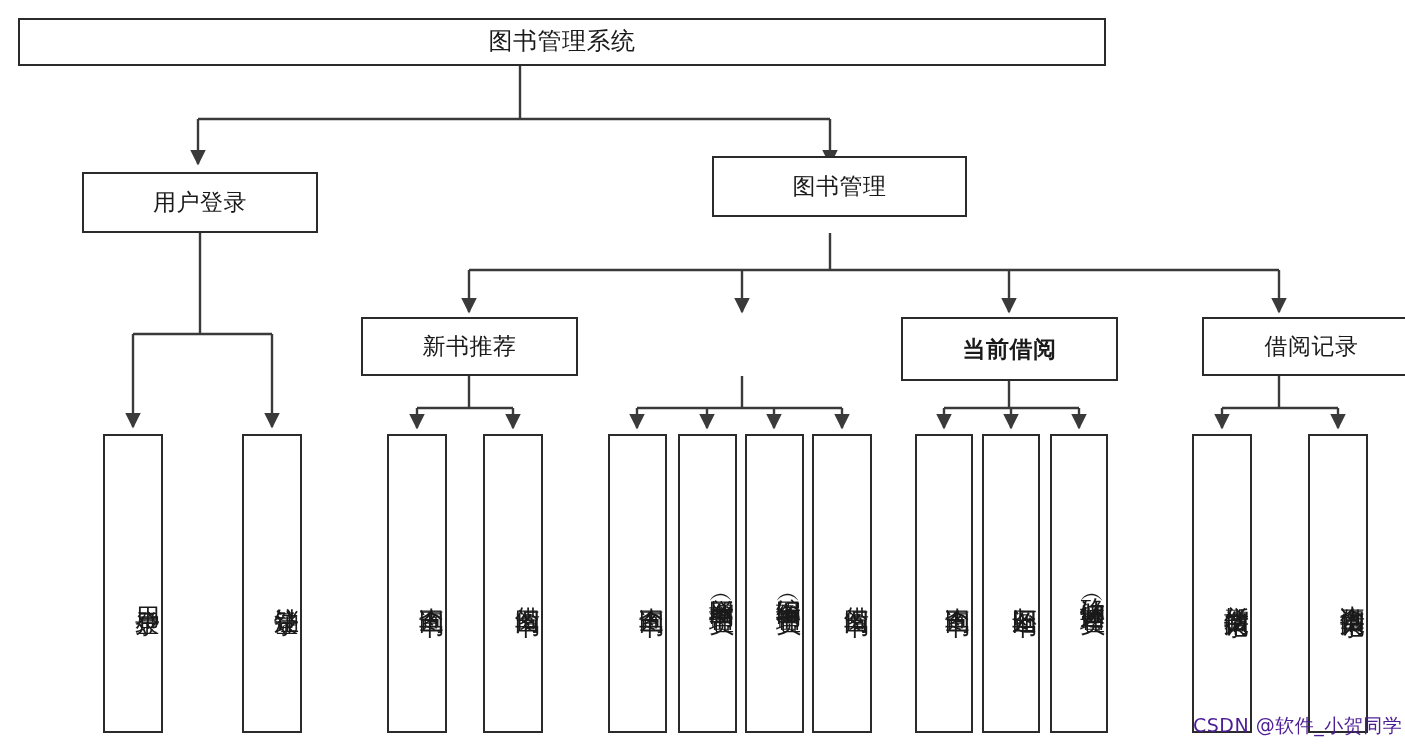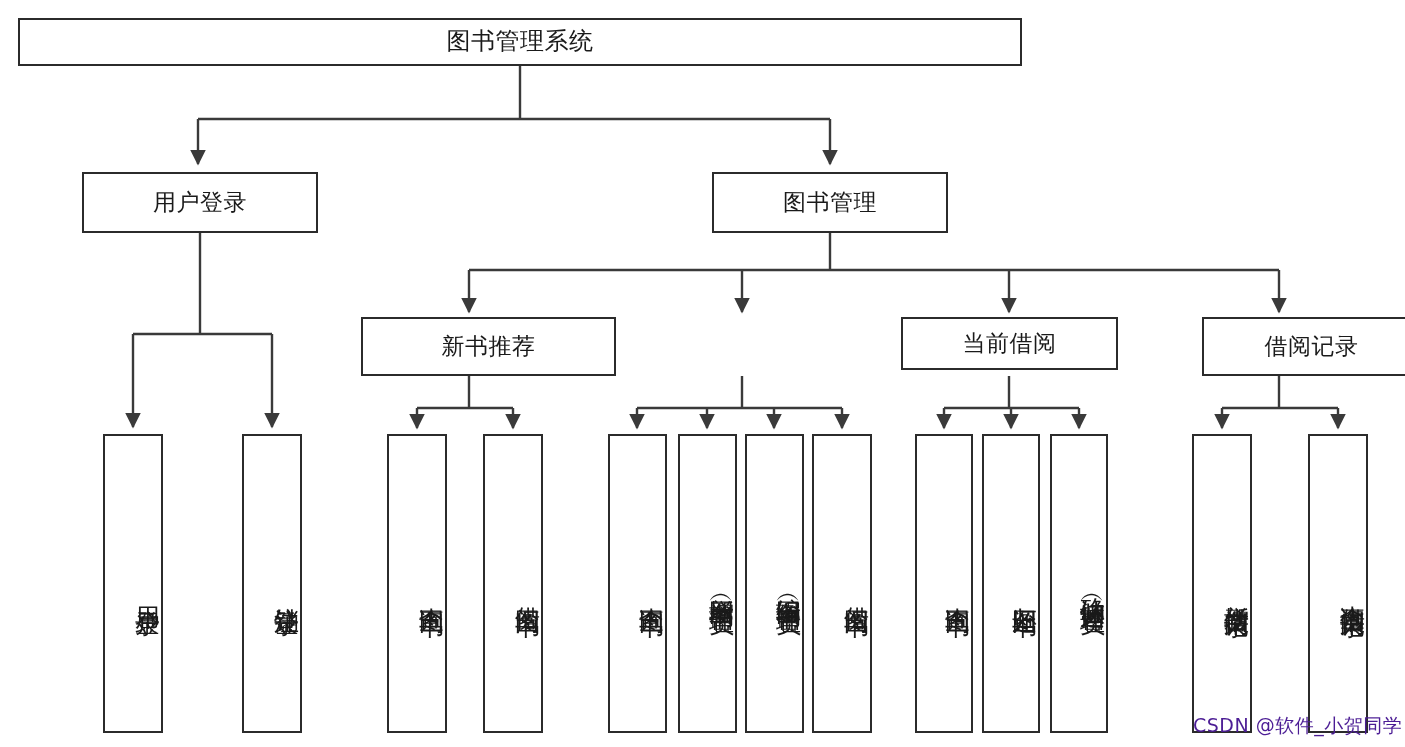--- a/index.html
+++ b/index.html
@@ -120,35 +120,35 @@
       <path d="M 1011 408 L 1011 428" marker-end="url(#arrow)"></path>
       <path d="M 1079 408 L 1079 428" marker-end="url(#arrow)"></path>
 
       <path d="M 1279 376 L 1279 408"></path>
       <path d="M 1222 408 L 1338 408"></path>
       <path d="M 1222 408 L 1222 428" marker-end="url(#arrow)"></path>
       <path d="M 1338 408 L 1338 428" marker-end="url(#arrow)"></path>
     </g>
   </svg>
 
-  <div class="node node-h node-root" style="left:18px; top:18px; width:1004px; height:48px;">
+  <div class="node node-h node-root" style="left:18px; top:18px; width:1088px; height:48px;">
     <span>图书管理系统</span>
   </div>
 
   <div class="node node-h" style="left:82px; top:172px; width:236px; height:61px;">
     <span>用户登录</span>
   </div>
-  <div class="node node-h" style="left:712px; top:172px; width:236px; height:61px;">
+  <div class="node node-h" style="left:712px; top:156px; width:255px; height:61px;">
     <span>图书管理</span>
   </div>
 
-  <div class="node node-h" style="left:361px; top:317px; width:255px; height:59px;">
+  <div class="node node-h" style="left:361px; top:317px; width:217px; height:59px;">
     <span>新书推荐</span>
   </div>
-  <div class="node node-h" style="left:901px; top:317px; width:217px; height:53px;">
+  <div class="node node-h" style="left:901px; top:317px; width:217px; height:64px;font-weight:bold;">
     <span>当前借阅</span>
   </div>
   <div class="node node-h" style="left:1170px; top:317px; width:219px; height:59px;margin-left:32px;">
     <span>借阅记录</span>
   </div>
 
   <div class="node node-v" style="left:103px; top:434px; width:60px; height:299px;">
     <span class="vtext">用户登录</span>
   </div>
   <div class="node node-v" style="left:242px; top:434px; width:60px; height:299px;">

